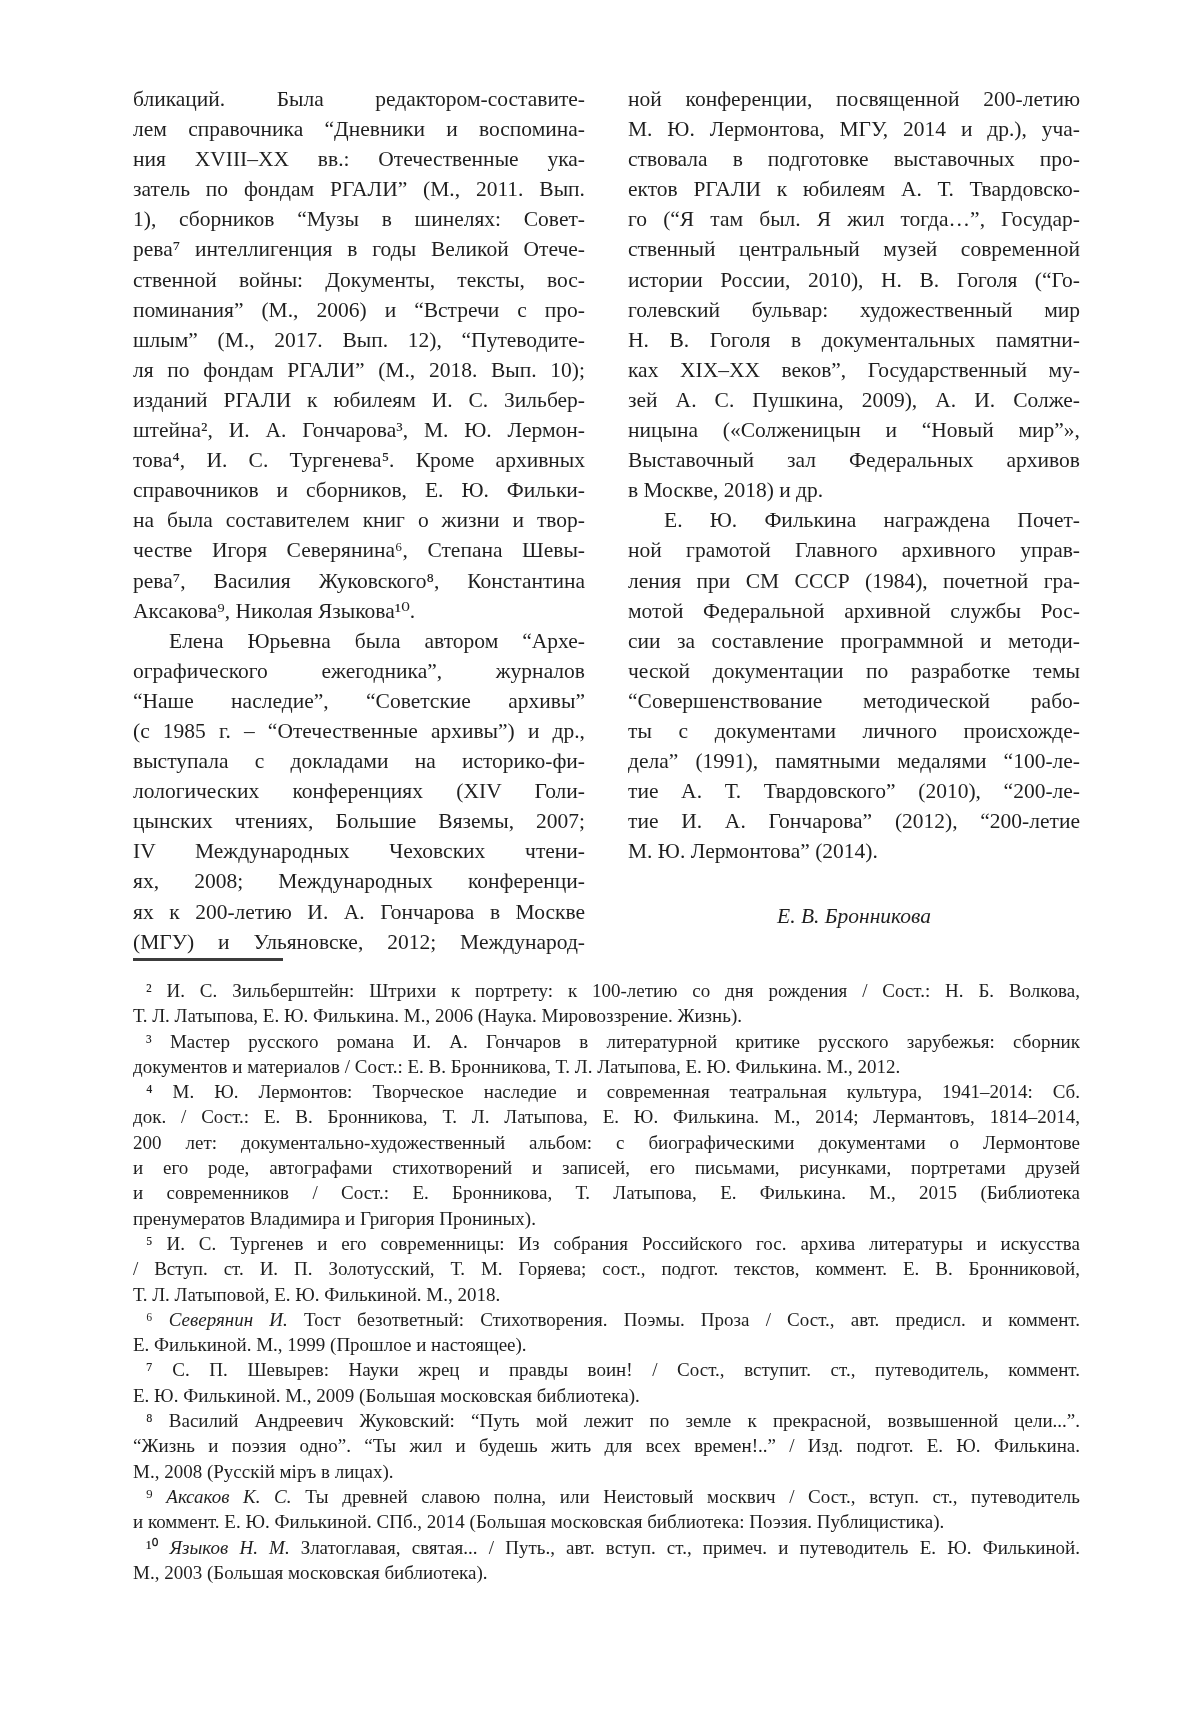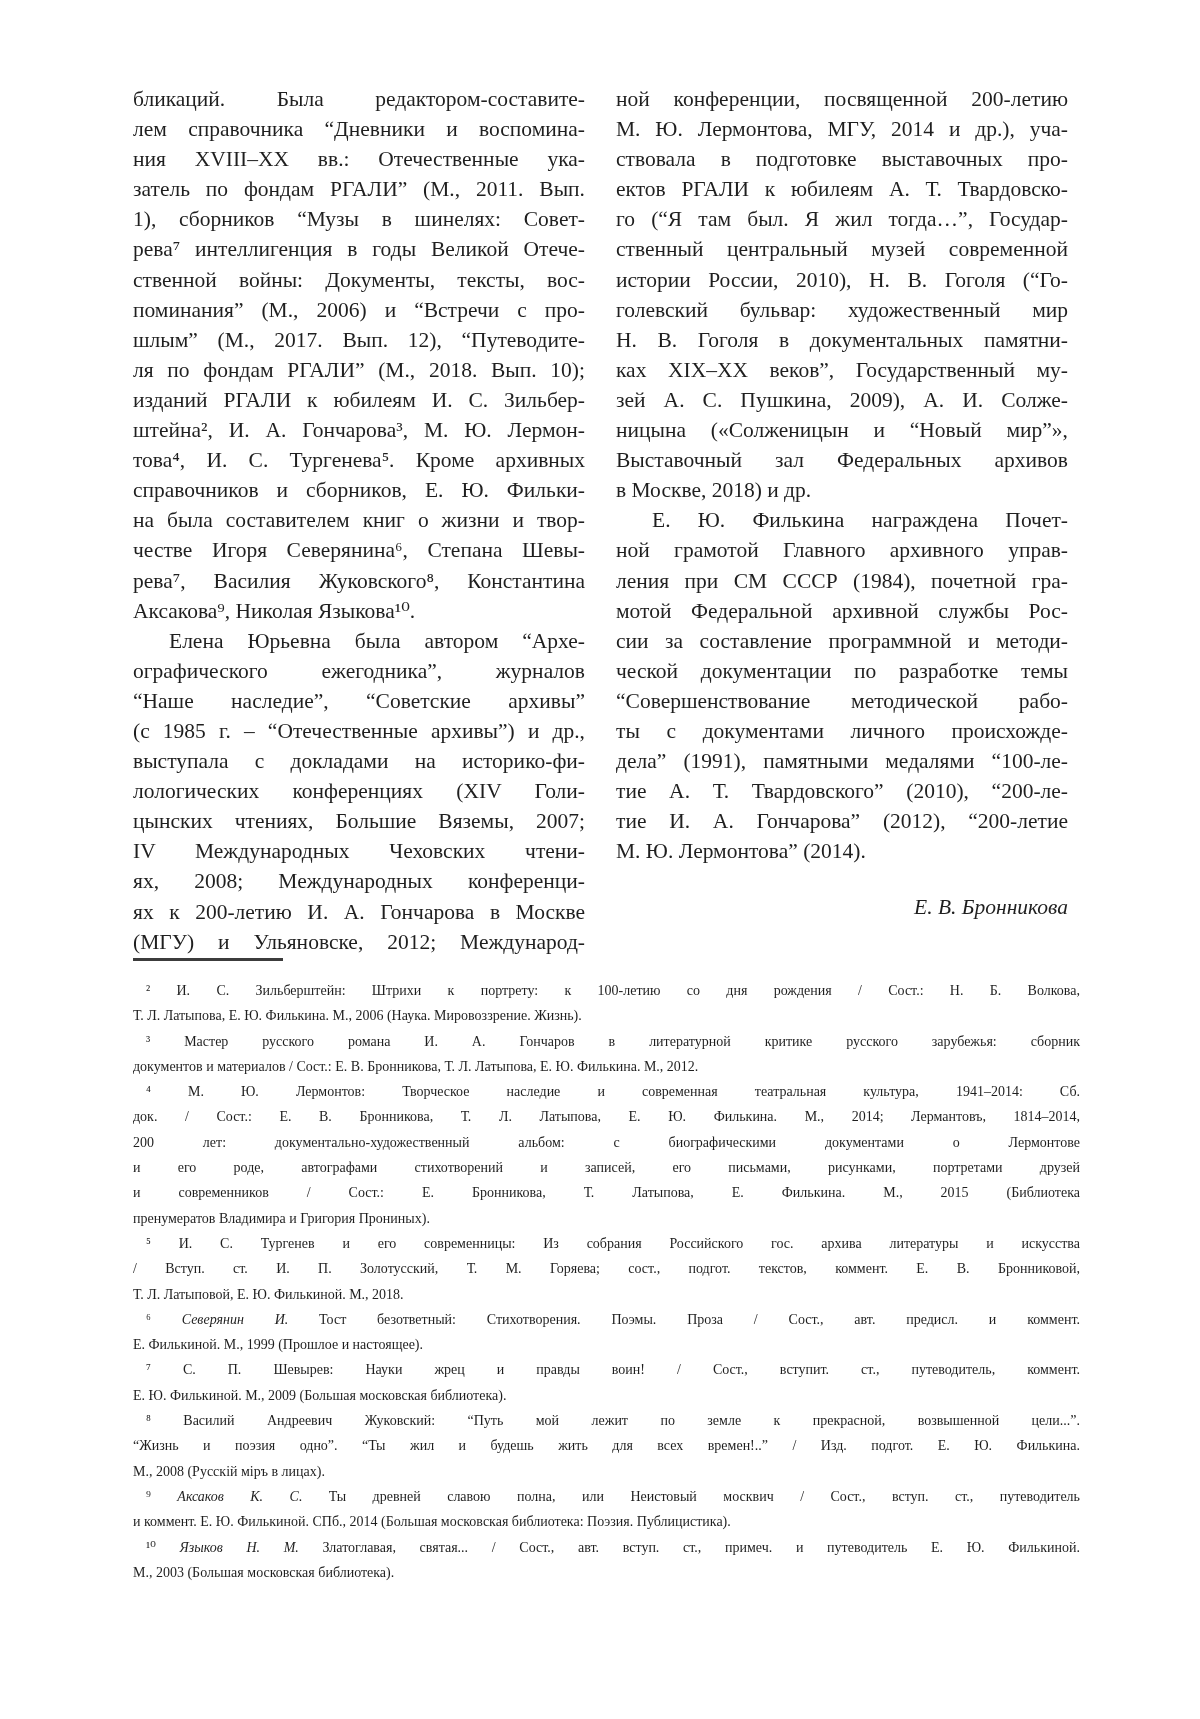--- a/index.html
+++ b/index.html
@@ -8,34 +8,34 @@
     background:#f6f6f4;
     font-family:"Liberation Serif","DejaVu Serif",serif;
   }
   .page {
     position:relative; width:1200px; height:1719px;
     background:var(--bg,#ffffff); color:var(--text,#1f1f1f);
     overflow:hidden;
   }
   .columns {
     position:absolute; left:133px; top:84px; width:947px;
-    display:flex; gap:31px;
+    display:flex; gap:43px;
   }
   .col { width:452px; font-size:21.5px; line-height:30.1px; }
   .line { text-align:justify; text-align-last:justify; text-justify:inter-word; }
   .line.end { text-align-last:left; }
   .line.ind { text-indent:36px; }
   .line.fni { text-indent:13px; }
   .signature {
-    margin-top:26px; text-align:right; font-style:italic; font-size:21.5px;
+    margin-top:35px; text-align:center; font-style:italic; font-size:21.5px;
     line-height:30px;
   }
   .footnotes { position:absolute; left:133px; top:958px; width:947px; }
   .rule { width:150px; height:3px; background:var(--rule,#3c3c3c); margin-bottom:17px; }
-  .fn { font-size:14px; line-height:25.3px; }
+  .fn { font-size:19px; line-height:25.3px;font-family:Liberation Serif, serif; }
   .it { font-style:italic; }
 </style>
 </head>
 <body>
 
 <div class="page" style="--bg: #ffffff; --text: #1f1f1f; --rule: #3c3c3c;">
   <div class="columns">
     <div class="col">
         <div class="line">бликаций. Была редактором-составите-</div>
         <div class="line">лем справочника “Дневники и воспомина-</div>
@@ -118,17 +118,17 @@
         <div class="line end">Т. Л. Латыповой, Е. Ю. Филькиной. М., 2018.</div>
         <div class="line fni"><span>⁶ </span><span class="it">Северянин И.</span><span> Тост безответный: Стихотворения. Поэмы. Проза / Сост., авт. предисл. и коммент.</span></div>
         <div class="line end">Е. Филькиной. М., 1999 (Прошлое и настоящее).</div>
         <div class="line fni">⁷ С. П. Шевырев: Науки жрец и правды воин! / Сост., вступит. ст., путеводитель, коммент.</div>
         <div class="line end">Е. Ю. Филькиной. М., 2009 (Большая московская библиотека).</div>
         <div class="line fni">⁸ Василий Андреевич Жуковский: “Путь мой лежит по земле к прекрасной, возвышенной цели...”.</div>
         <div class="line">“Жизнь и поэзия одно”. “Ты жил и будешь жить для всех времен!..” / Изд. подгот. Е. Ю. Филькина.</div>
         <div class="line end">М., 2008 (Русскій міръ в лицах).</div>
         <div class="line fni"><span>⁹ </span><span class="it">Аксаков К. С.</span><span> Ты древней славою полна, или Неистовый москвич / Сост., вступ. ст., путеводитель</span></div>
         <div class="line end">и коммент. Е. Ю. Филькиной. СПб., 2014 (Большая московская библиотека: Поэзия. Публицистика).</div>
-        <div class="line fni"><span>¹⁰ </span><span class="it">Языков Н. М.</span><span> Златоглавая, святая... / Сост., авт. вступ. ст., примеч. и путеводитель Е. Ю. Филькиной.</span></div>
+        <div class="line fni"><span>¹⁰ </span><span class="it">Языков Н. М.</span><span> Златоглавая, святая... / Путь., авт. вступ. ст., примеч. и путеводитель Е. Ю. Филькиной.</span></div>
         <div class="line end">М., 2003 (Большая московская библиотека).</div>
       </div>
   </div>
 </div>
 
 </body></html>

